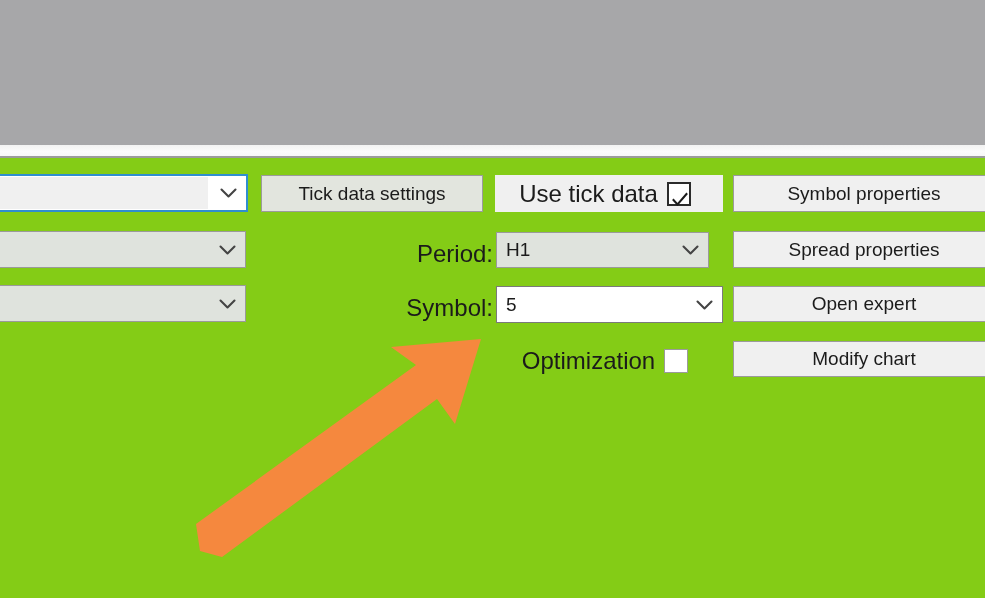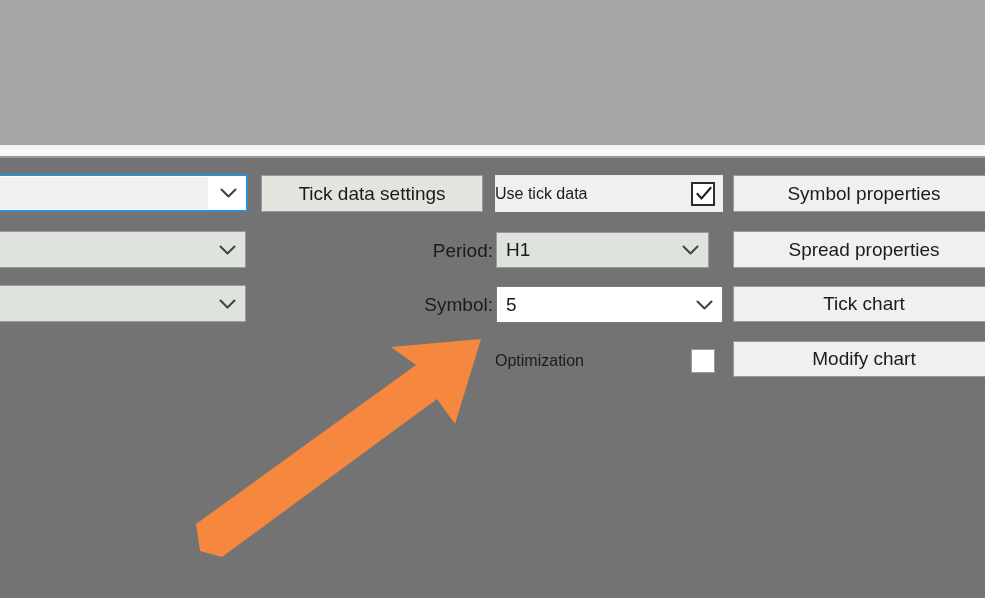--- a/index.html
+++ b/index.html
@@ -46,21 +46,21 @@
     background: #9b9b9b;
   }
 
   
   .panel {
     position: absolute;
     left: 0;
     top: 158px;
     width: 985px;
     height: 440px;
-    background: #737373;
+    background: #84cc16;
   }
 
   
   .combo {
     position: absolute;
     box-sizing: border-box;
     display: flex;
     align-items: center;
     border: 1px solid #9a9a9a;
     background: #dfe3dd;
@@ -105,34 +105,34 @@
     background: #f0f0f0;
     user-select: none;
   }
   .btn-green {
     background: #e2e5de;
     border-color: #9b9b9b;
   }
 
   .fieldlabel {
     position: absolute;
-    font-size: 19px;
+    font-size: 24px;
     color: #1b1b1b;
     text-align: right;
     white-space: nowrap;
   }
 
   
   .checkrow {
     position: absolute;
     box-sizing: border-box;
     display: flex;
     align-items: center;
-    justify-content: space-between;
-    font-size: 16px;
+    justify-content: center;
+    font-size: 24px;
     color: #1b1b1b;
     white-space: nowrap;
   }
   .checkrow.shaded { background: #f0f0f0; }
   .checkrow .cblabel { margin-right: 9px; }
   .cbox {
     box-sizing: border-box;
     width: 24px;
     height: 24px;
     background: #ffffff;
@@ -245,21 +245,21 @@
 
     <div class="btn" style="left:733px; top:17px; width:262px; height:37px;">
       <span>Symbol properties</span>
     </div>
 
     <div class="btn" style="left:733px; top:73px; width:262px; height:37px;">
       <span>Spread properties</span>
     </div>
 
     <div class="btn" style="left:733px; top:128px; width:262px; height:36px;">
-      <span>Tick chart</span>
+      <span>Open expert</span>
     </div>
 
     <div class="btn" style="left:733px; top:183px; width:262px; height:36px;">
       <span>Modify chart</span>
     </div>
 
   </div>
 
   <svg class="arrow-layer" viewBox="0 0 985 598">
     <path d="M200 551

